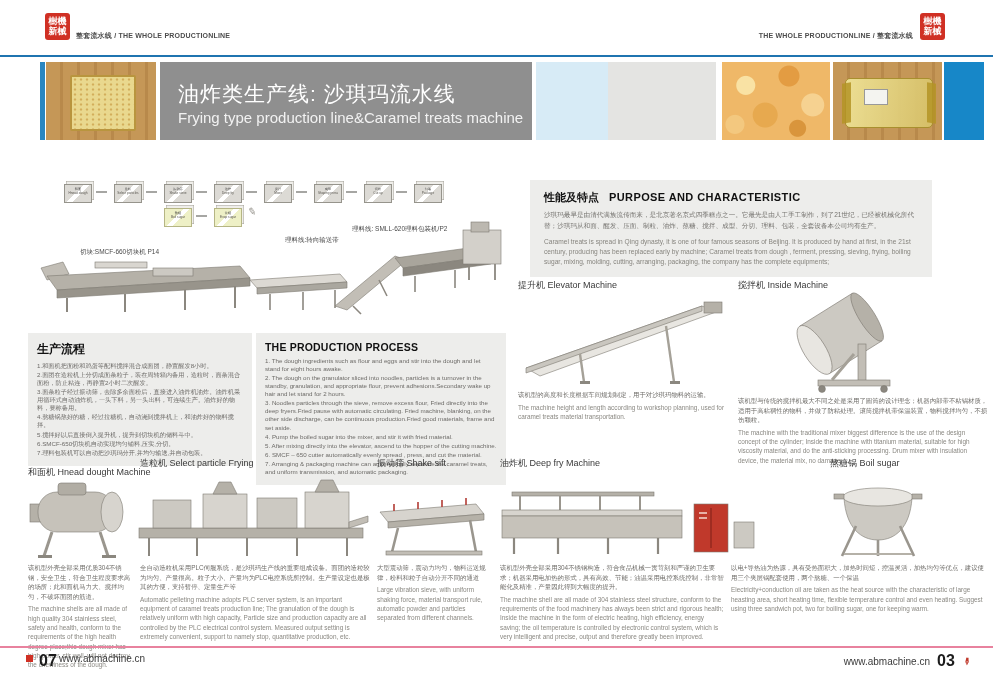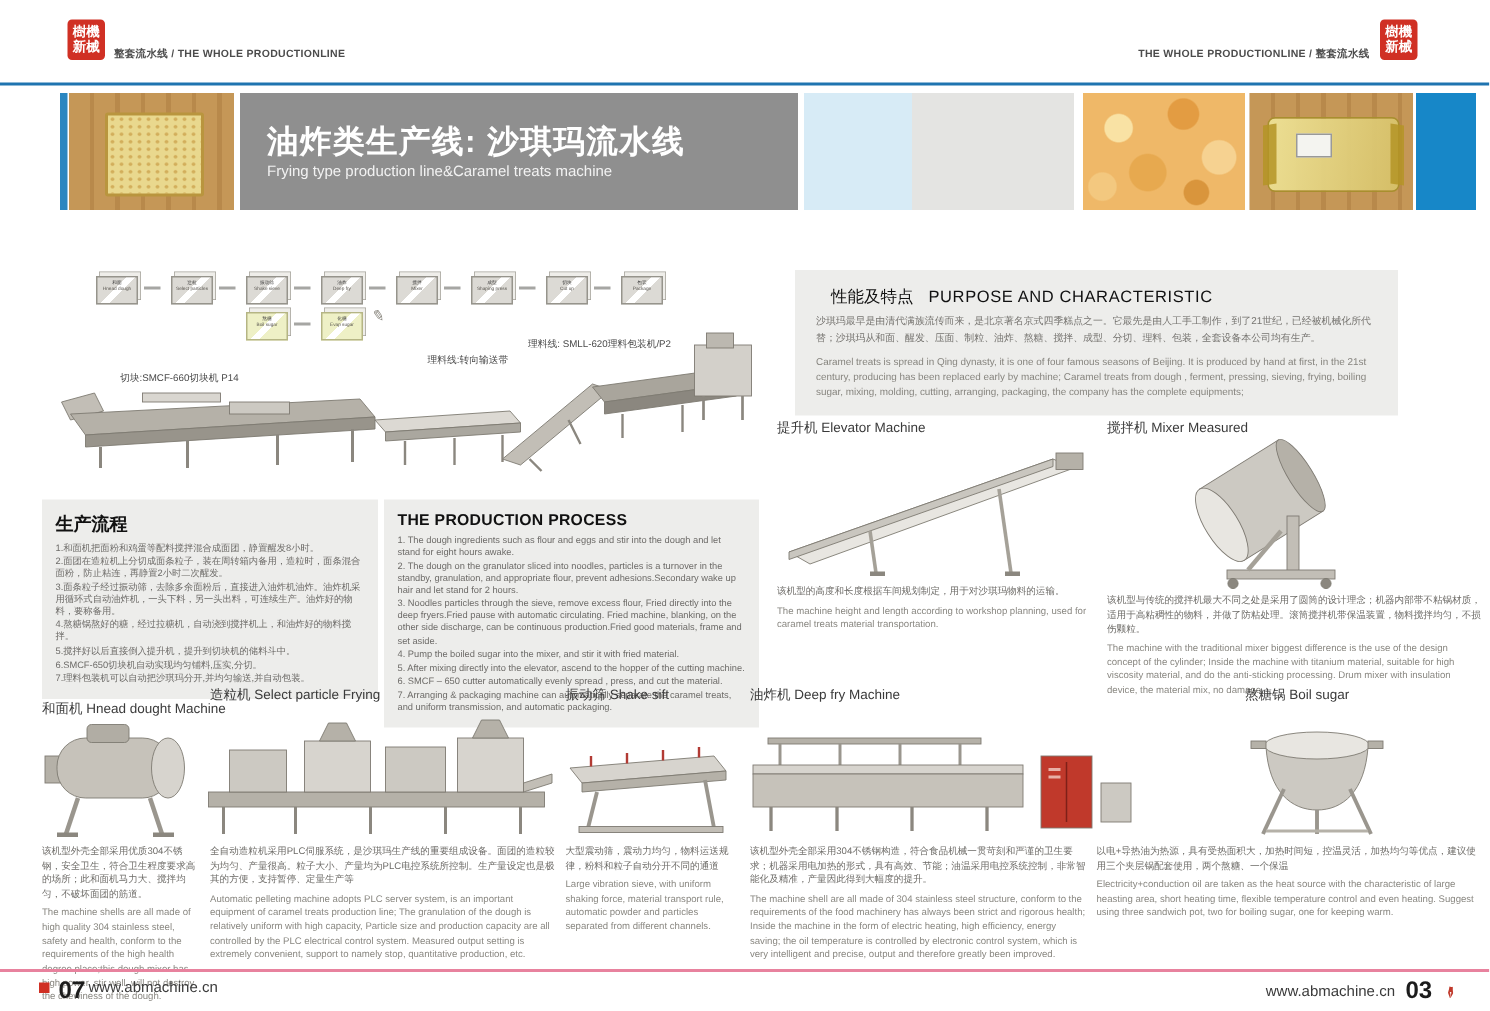--- a/index.html
+++ b/index.html
@@ -14,22 +14,22 @@
   .top-rule{left:0;top:55px;width:993px;height:2px;background:#1f74b0;}
 
   
   .banner-block{top:62px;height:78px;}
   .bsliver{left:40px;width:5px;background:#2a86c0;}
   .photo-wood{background:repeating-linear-gradient(90deg,#c59757 0 14px,#b8894b 14px 17px);}
   .sachima{position:absolute;left:24px;top:13px;width:62px;height:52px;background:#e9d88e;
            border:2px solid #b9953e;border-radius:2px;
            background-image:radial-gradient(#d2ae5b 1px,transparent 1.6px);background-size:6px 5px;}
   .titlebox{left:160px;width:372px;background:#8f8f8f;color:#fff;}
-  .titlebox .zh{position:absolute;left:18px;top:18px;font-size:21px;font-weight:700;letter-spacing:1px;}
-  .titlebox .en{position:absolute;left:18px;top:47px;font-size:10px;color:#f2f2f2;}
+  .titlebox .zh{position:absolute;left:18px;top:18px;font-size:21px;font-weight:400;letter-spacing:1px;}
+  .titlebox .en{position:absolute;left:18px;top:47px;font-size:15px;color:#f2f2f2;}
   .blk-lightblue{left:536px;width:72px;background:#d7ebf6;}
   .blk-lightgray{left:608px;width:108px;background:#e4e4e2;}
   .photo-closeup{left:722px;width:108px;background:#efb868;
     background-image:radial-gradient(circle at 22% 30%,#f9e2a4 0 9px,transparent 10px),
       radial-gradient(circle at 62% 18%,#e39c42 0 10px,transparent 11px),
       radial-gradient(circle at 84% 55%,#f6d291 0 11px,transparent 12px),
       radial-gradient(circle at 40% 68%,#e7a94f 0 12px,transparent 13px),
       radial-gradient(circle at 12% 80%,#f3c87f 0 9px,transparent 10px),
       radial-gradient(circle at 70% 85%,#d9953c 0 8px,transparent 9px);}
   .photo-pack{left:833px;width:109px;}
@@ -53,21 +53,21 @@
   .pencil{font-size:10px;color:#8a877f;transform:rotate(10deg);}
 
   
   .dlabel{font-size:6.5px;color:#4a4a4a;white-space:nowrap;}
 
   
   .graybox{background:#ededeb;box-sizing:border-box;padding:8px 9px;}
   .gb-title-zh{font-size:12px;font-weight:bold;color:#111;margin:0 0 4px;}
   .gb-title-en{font-size:10.5px;font-weight:bold;color:#111;margin:0 0 4px;letter-spacing:.2px;}
   .gb-item{font-size:6.2px;line-height:1.3;color:#6d6b68;margin:0 0 1px;}
-  .purpose-title{font-size:11px;font-weight:normal;color:#111;margin:0 10px 5px;}
+  .purpose-title{font-size:11px;font-weight:bold;color:#111;margin:0 0 5px;}
   .purpose-title .en{margin-left:10px;letter-spacing:.4px;}
   .pzh{font-size:6.6px;line-height:1.6;color:#767470;margin:0 0 6px;}
   .pen-par{font-size:6.6px;line-height:1.5;color:#87857f;margin:0;}
 
   
   .mtitle{font-size:9px;color:#3a3a3a;white-space:nowrap;text-align:right;}
   .dzh{color:#6e6c68;font-size:6.4px;line-height:1.5;margin:0 0 3px;}
   .den{color:#8a8882;font-size:6.4px;line-height:1.45;margin:0;}
   svg .ln{stroke:#7e7a72;stroke-width:.6;}
 
@@ -249,21 +249,21 @@
       <rect x="62" y="87" width="10" height="3" fill="#8b877f"></rect>
       <rect x="152" y="87" width="10" height="3" fill="#8b877f"></rect>
     </svg>
   </div>
   <div class="abs" style="left:518px;top:390px;width:218px;">
     <p class="dzh">该机型的高度和长度根据车间规划制定，用于对沙琪玛物料的运输。</p>
     <p class="den">The machine height and length according to workshop planning, used for caramel treats material transportation.</p>
   </div>
 
   <div class="abs mtitle" style="left:738px;top:279px;">
-    <span>搅拌机</span> <span>Mixer Measured</span>
+    <span>搅拌机</span> <span>Inside Machine</span>
   </div>
   <div class="abs" style="left:762px;top:292px;width:160px;height:102px;">
     <svg width="160" height="102" viewBox="0 0 160 102">
       <g transform="rotate(-32 78 42)">
         <rect class="ln" x="48" y="14" width="62" height="56" fill="#ccc9c2"></rect>
         <ellipse class="ln" cx="48" cy="42" rx="11" ry="28" fill="#e8e6e1"></ellipse>
         <ellipse class="ln" cx="110" cy="42" rx="8" ry="28" fill="#b5b1a8"></ellipse>
       </g>
       <rect class="ln" x="96" y="52" width="8" height="40" fill="#c2beb6"></rect>
       <rect class="ln" x="56" y="88" width="72" height="6" fill="#c2beb6"></rect>

